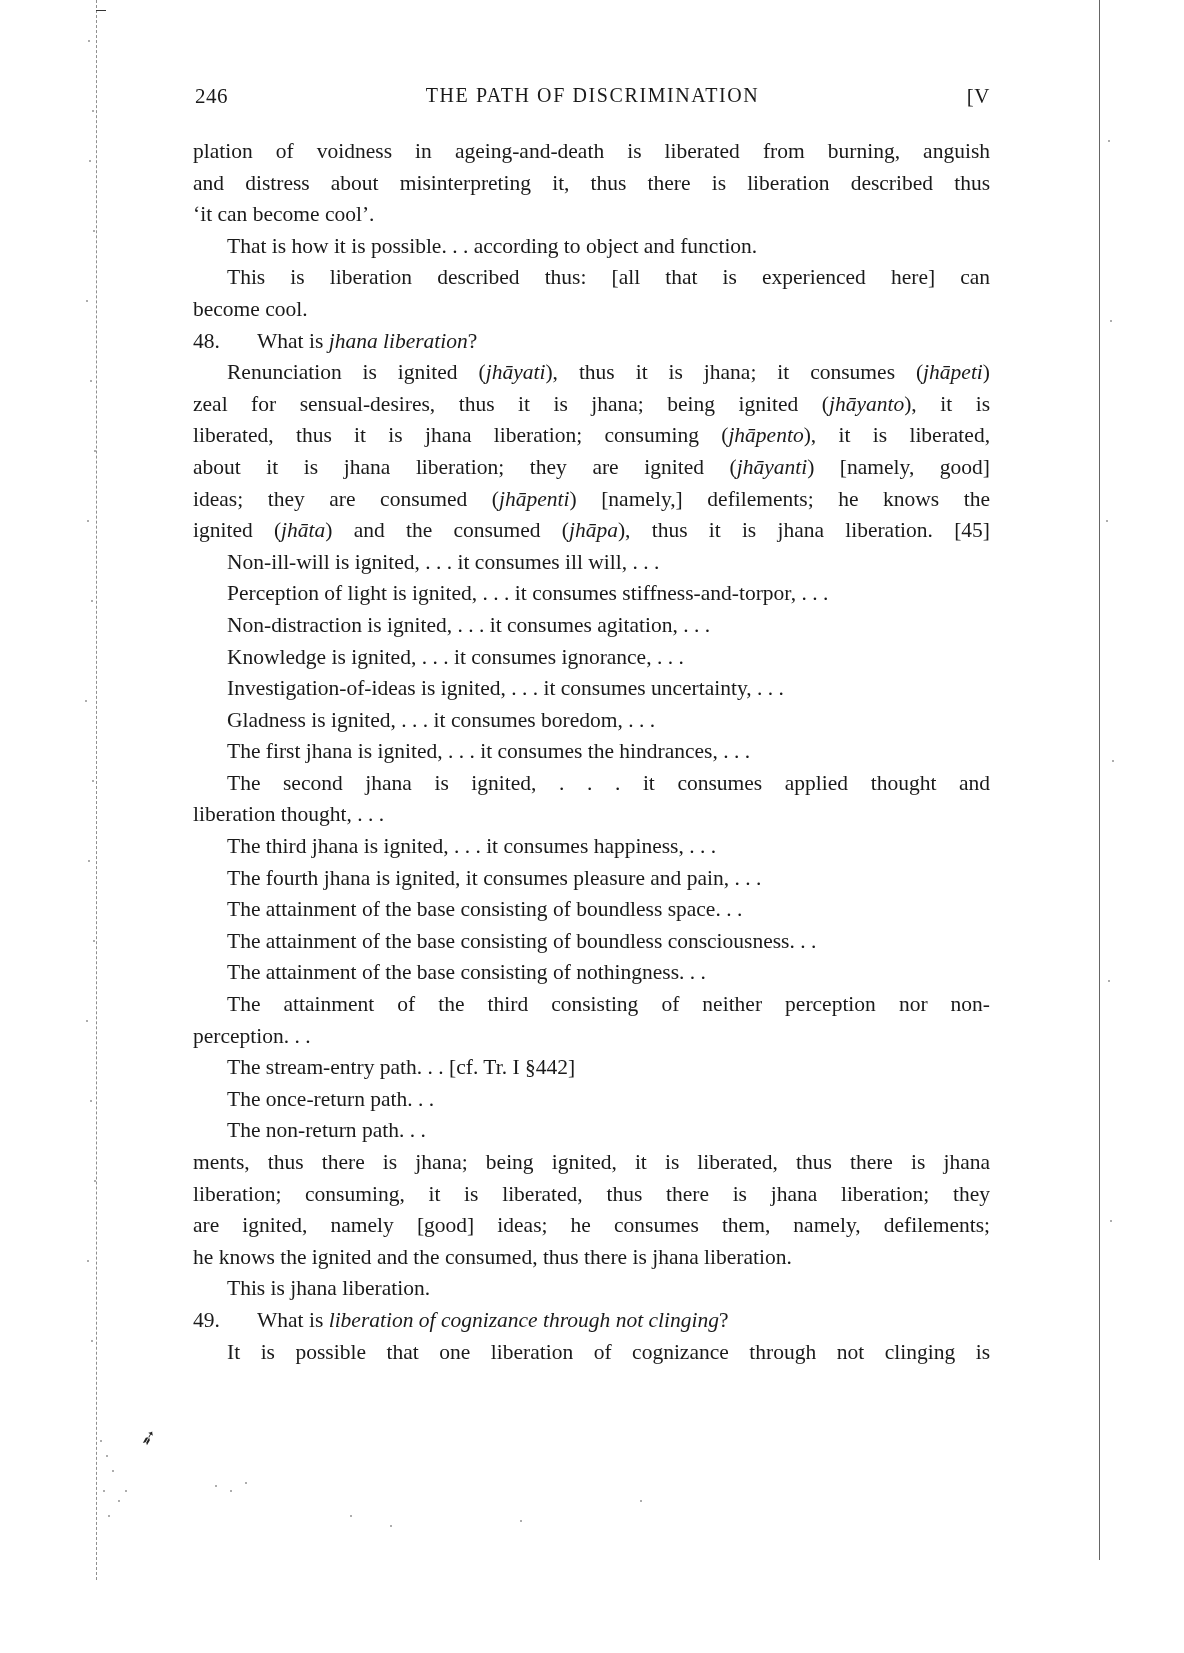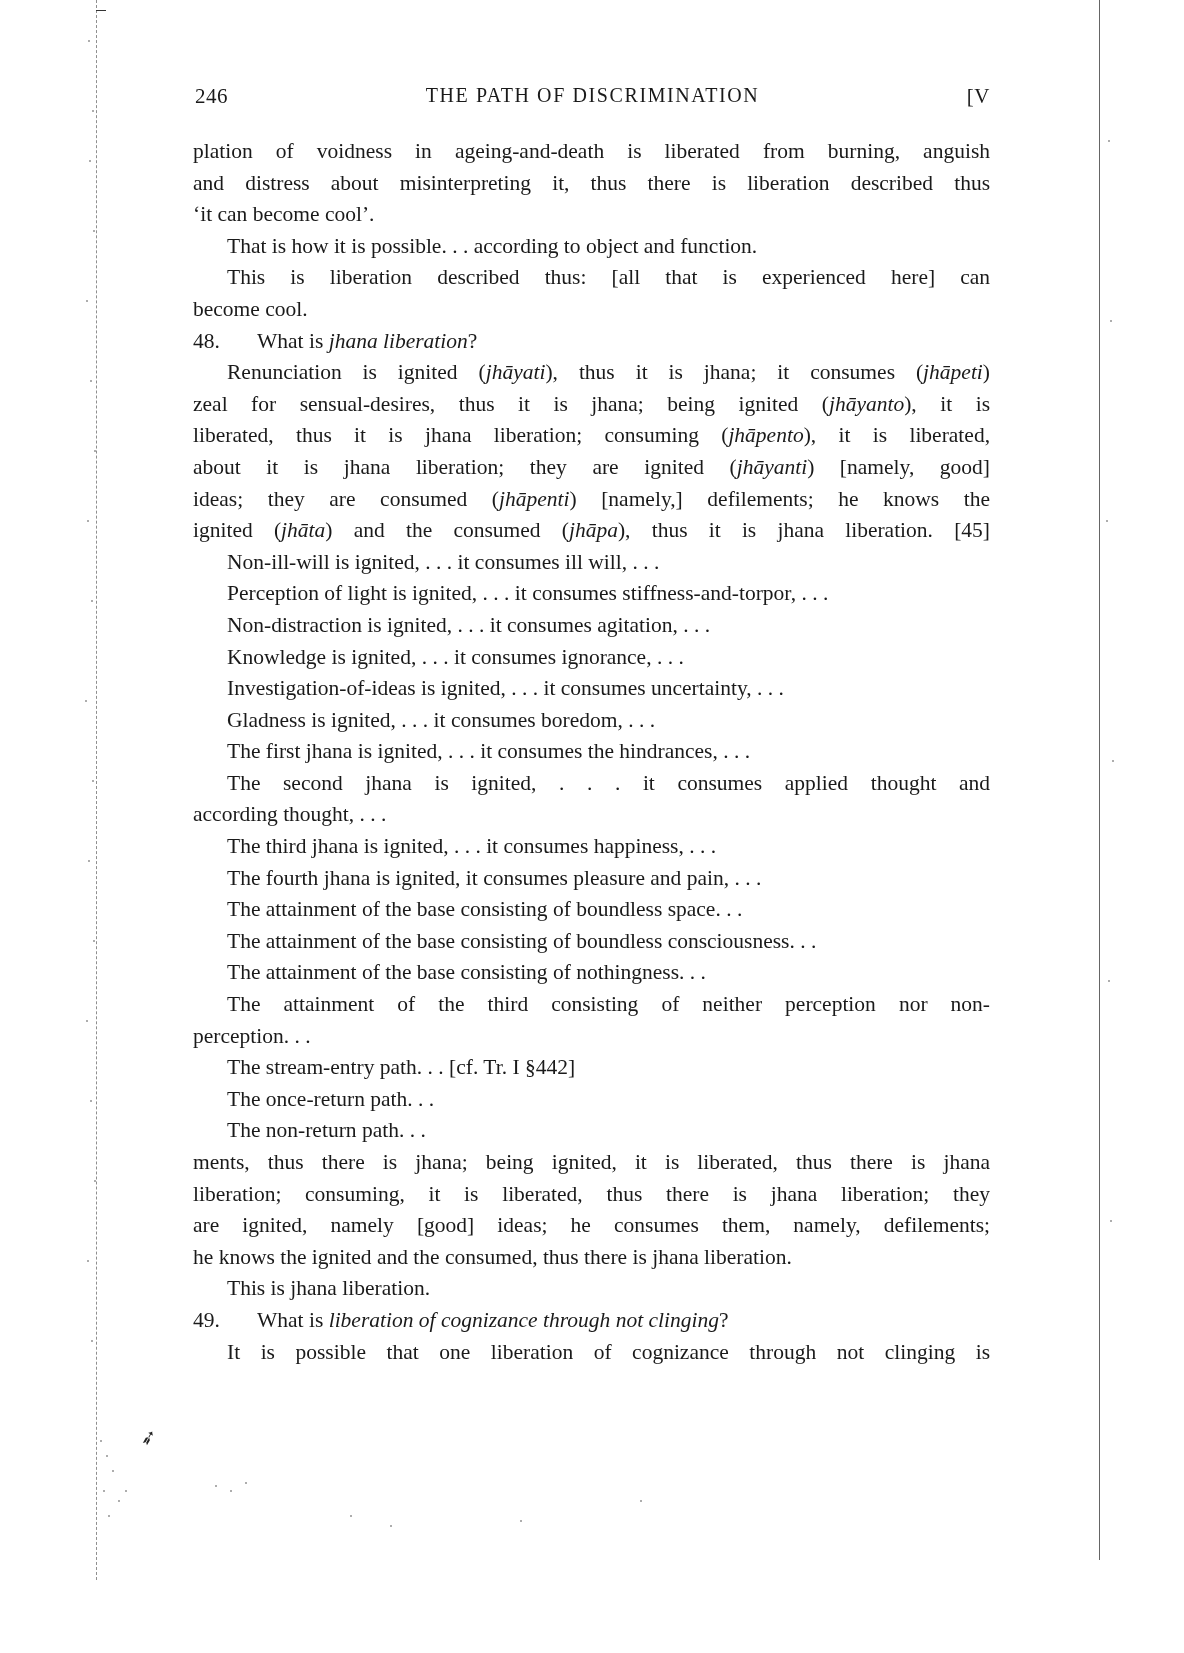--- a/index.html
+++ b/index.html
@@ -189,21 +189,21 @@
     <div class="line justify"><span>ideas; they are consumed (</span><em>jhāpenti</em><span>) [namely,] defilements; he knows the</span></div>
     <div class="line justify"><span>ignited (</span><em>jhāta</em><span>) and the consumed (</span><em>jhāpa</em><span>), thus it is jhana liberation. [45]</span></div>
     <div class="line indent"><span>Non-ill-will is ignited, . . . it consumes ill will, . . .</span></div>
     <div class="line indent"><span>Perception of light is ignited, . . . it consumes stiffness-and-torpor, . . .</span></div>
     <div class="line indent"><span>Non-distraction is ignited, . . . it consumes agitation, . . .</span></div>
     <div class="line indent"><span>Knowledge is ignited, . . . it consumes ignorance, . . .</span></div>
     <div class="line indent"><span>Investigation-of-ideas is ignited, . . . it consumes uncertainty, . . .</span></div>
     <div class="line indent"><span>Gladness is ignited, . . . it consumes boredom, . . .</span></div>
     <div class="line indent"><span>The first jhana is ignited, . . . it consumes the hindrances, . . .</span></div>
     <div class="line justify indent"><span>The second jhana is ignited, . . . it consumes applied thought and</span></div>
-    <div class="line"><span>according thought, . . .</span></div>
+    <div class="line"><span>liberation thought, . . .</span></div>
     <div class="line indent"><span>The third jhana is ignited, . . . it consumes happiness, . . .</span></div>
     <div class="line indent"><span>The fourth jhana is ignited, it consumes pleasure and pain, . . .</span></div>
     <div class="line indent"><span>The attainment of the base consisting of boundless space. . .</span></div>
     <div class="line indent"><span>The attainment of the base consisting of boundless consciousness. . .</span></div>
     <div class="line indent"><span>The attainment of the base consisting of nothingness. . .</span></div>
     <div class="line justify indent"><span>The attainment of the third consisting of neither perception nor non-</span></div>
     <div class="line"><span>perception. . .</span></div>
     <div class="line indent"><span>The stream-entry path. . . [cf. Tr. I §442]</span></div>
     <div class="line indent"><span>The once-return path. . .</span></div>
     <div class="line indent"><span>The non-return path. . .</span></div>

